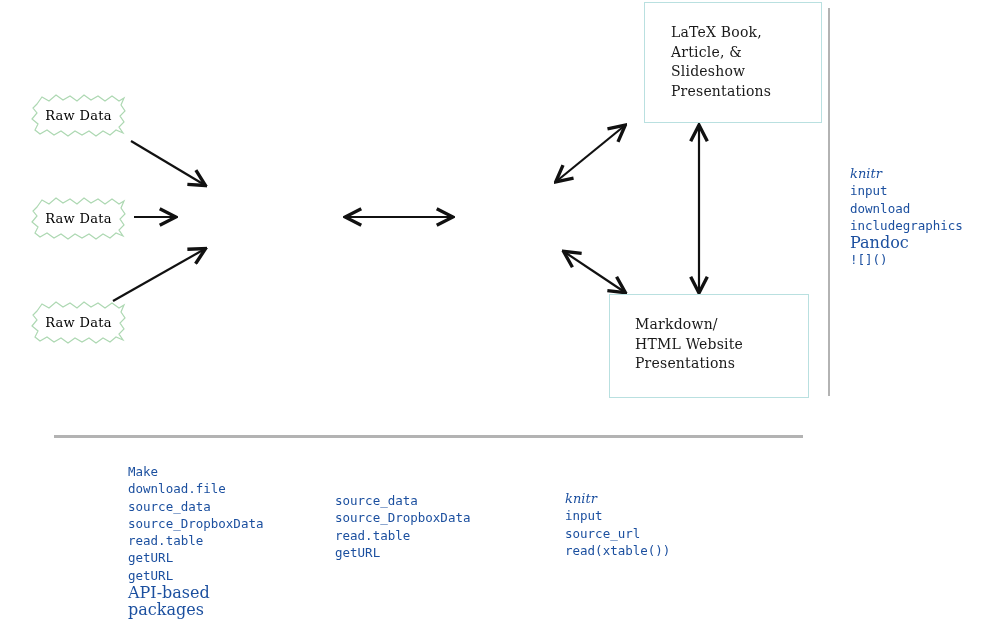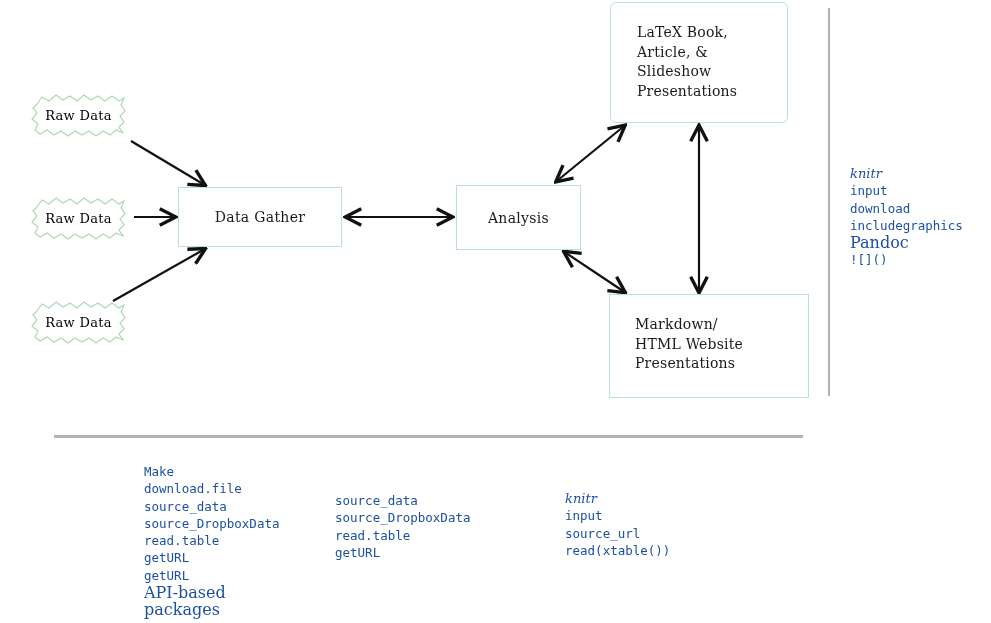--- a/index.html
+++ b/index.html
@@ -79,29 +79,23 @@
       <line x1="558" y1="180" x2="623" y2="127" marker-start="url(#arr)" marker-end="url(#arr)"></line>
       <line x1="566" y1="253" x2="623" y2="291" marker-start="url(#arr)" marker-end="url(#arr)"></line>
       <line x1="699" y1="128" x2="699" y2="290" marker-start="url(#arr)" marker-end="url(#arr)"></line>
     </g>
   </svg>
 
   <div class="cloud-label" style="left:30px; top:92px; width:97px; height:46px;">Raw Data</div>
   <div class="cloud-label" style="left:30px; top:195px; width:97px; height:46px;">Raw Data</div>
   <div class="cloud-label" style="left:30px; top:299px; width:97px; height:46px;">Raw Data</div>
 
-  <div class="node-box centered" style="left:178px; top:187px; width:164px; height:60px;">
-    <span class="box-label">Data Gather</span>
-  </div>
 
-  <div class="node-box centered" style="left:456px; top:185px; width:125px; height:65px;">
-    <span class="box-label">Analysis</span>
-  </div>
 
-  <div class="node-box" style="left:610px; top:2px; width:178px; height:121px;border-radius:6px;">
+  <div class="node-box" style="left:644px; top:2px; width:178px; height:121px;">
     <div class="multiline-label" style="left:26px; top:20px;">
       <div>LaTeX Book,</div>
       <div>Article, &amp;</div>
       <div>Slideshow</div>
       <div>Presentations</div>
     </div>
   </div>
 
   <div class="node-box" style="left:609px; top:294px; width:200px; height:104px;">
     <div class="multiline-label" style="left:25px; top:20px;">
@@ -116,21 +110,21 @@
 
   <div class="code-list" style="left:850px; top:165px;">
     <div class="serif-italic">knitr</div>
     <div class="mono">input</div>
     <div class="mono">download</div>
     <div class="mono">includegraphics</div>
     <div class="serif">Pandoc</div>
     <div class="mono">![]()</div>
   </div>
 
-  <div class="code-list" style="left:144px; top:463px;">
+  <div class="code-list" style="left:128px; top:463px;">
     <div class="mono">Make</div>
     <div class="mono">download.file</div>
     <div class="mono">source_data</div>
     <div class="mono">source_DropboxData</div>
     <div class="mono">read.table</div>
     <div class="mono">getURL</div>
     <div class="mono">getURL</div>
     <div class="serif">API-based</div>
     <div class="serif">packages</div>
   </div>

